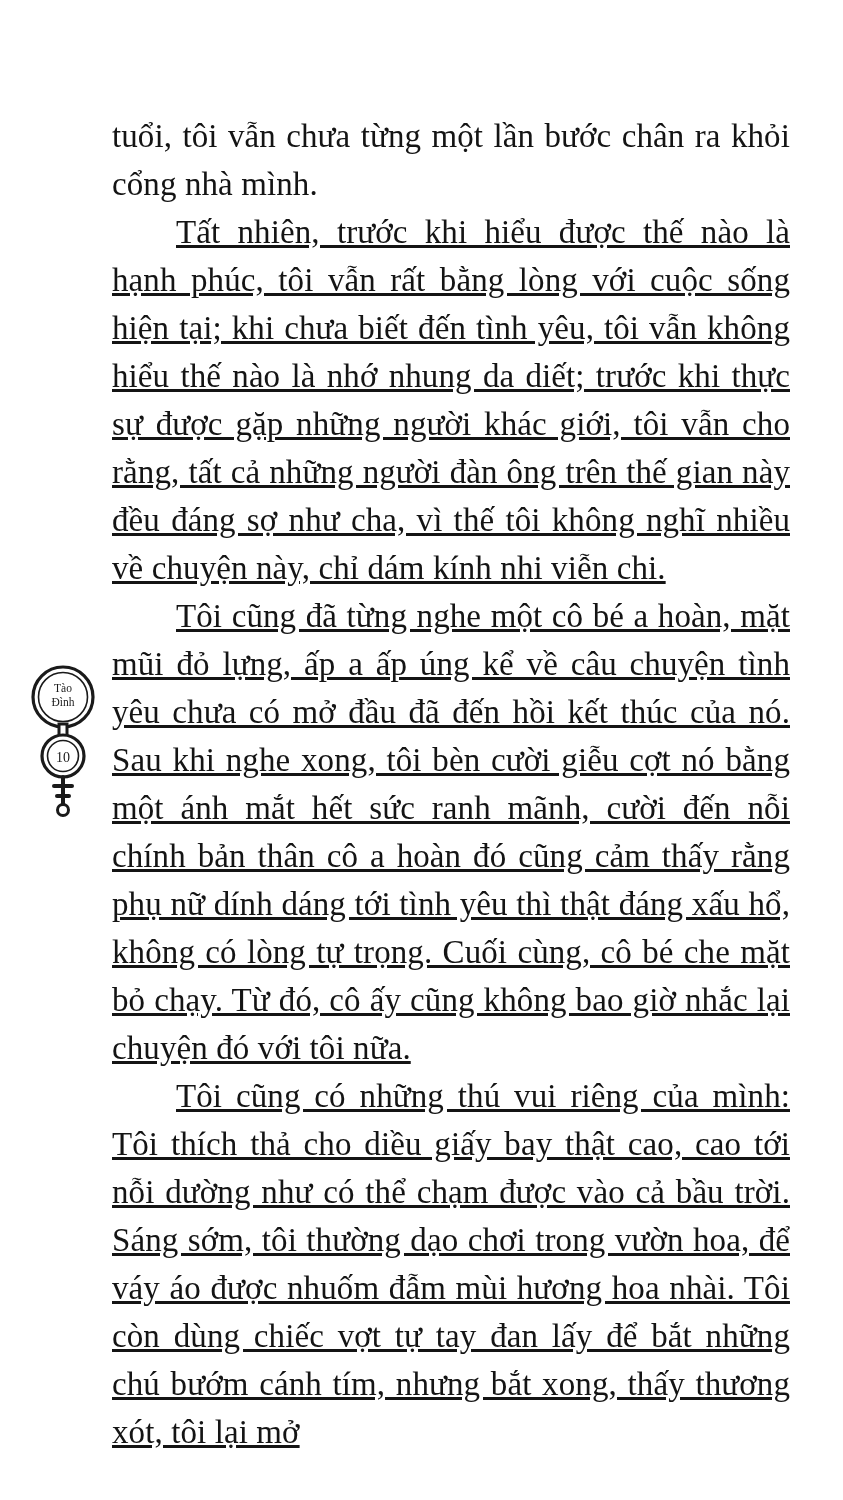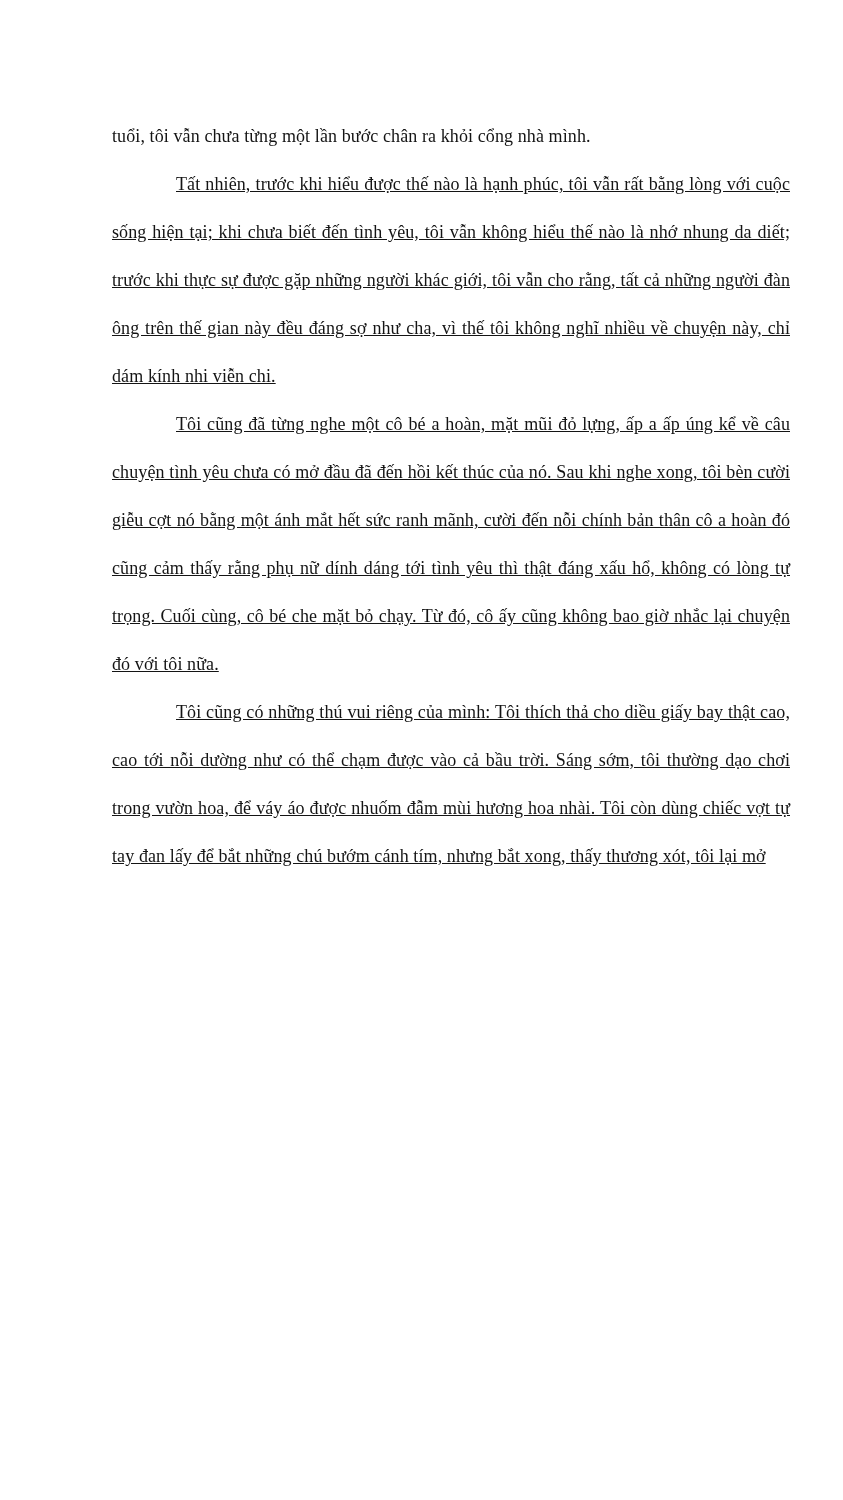--- a/index.html
+++ b/index.html
@@ -36,40 +36,60 @@
 
   .text-column {
     position: absolute;
     left: 112px;
     top: 112px;
     width: 678px;
   }
 
   .para {
     margin: 0 0 0px 0;
-    font-size: 18px;
+    font-size: 33px;
     line-height: 48px;
     text-align: justify;
     text-justify: inter-word;
     letter-spacing: 0.1px;
     color: #141414;
   }
   .para.indent {
     text-indent: 64px;
     text-decoration: underline;
   }
   .para + .para {
     margin-top: 0px;
   }
 </style>
 </head>
 <body>
 
 <div class="page">
 
+  <div class="margin-ornament">
+    <svg class="ornament-svg" width="78" height="170" viewBox="0 0 78 170" xmlns="http://www.w3.org/2000/svg">
+
+      <ellipse cx="39" cy="37" rx="30" ry="30" fill="#ffffff" stroke="#1a1a1a" stroke-width="3.2"></ellipse>
+      <ellipse cx="39" cy="37" rx="24.5" ry="24.5" fill="#ffffff" stroke="#1a1a1a" stroke-width="1.6"></ellipse>
+      <text x="39" y="32" text-anchor="middle" font-family="Liberation Serif, serif" font-size="11.5" fill="#1a1a1a">Tào</text>
+      <text x="39" y="46" text-anchor="middle" font-family="Liberation Serif, serif" font-size="11.5" fill="#1a1a1a">Đình</text>
+
+      <rect x="35" y="64" width="8" height="12" fill="#ffffff" stroke="#1a1a1a" stroke-width="3"></rect>
+
+      <circle cx="39" cy="96" r="21" fill="#ffffff" stroke="#1a1a1a" stroke-width="3.2"></circle>
+      <circle cx="39" cy="96" r="15.5" fill="#ffffff" stroke="#1a1a1a" stroke-width="1.6"></circle>
+      <text x="39" y="101.5" text-anchor="middle" font-family="Liberation Serif, serif" font-size="14" fill="#1a1a1a">10</text>
+
+      <path d="M39 117 L39 146" stroke="#1a1a1a" stroke-width="4" fill="none" stroke-linecap="round"></path>
+      <path d="M30 126 L48 126" stroke="#1a1a1a" stroke-width="4" fill="none" stroke-linecap="round"></path>
+      <path d="M33 136 L45 136" stroke="#1a1a1a" stroke-width="4" fill="none" stroke-linecap="round"></path>
+      <circle cx="39" cy="150" r="5.5" fill="#ffffff" stroke="#1a1a1a" stroke-width="3"></circle>
+    </svg>
+  </div>
 
   <div class="text-column">
     <p class="para">tuổi, tôi vẫn chưa từng một lần bước chân ra khỏi cổng nhà mình.</p>
     <p class="para indent">Tất nhiên, trước khi hiểu được thế nào là hạnh phúc, tôi vẫn rất bằng lòng với cuộc sống hiện tại; khi chưa biết đến tình yêu, tôi vẫn không hiểu thế nào là nhớ nhung da diết; trước khi thực sự được gặp những người khác giới, tôi vẫn cho rằng, tất cả những người đàn ông trên thế gian này đều đáng sợ như cha, vì thế tôi không nghĩ nhiều về chuyện này, chỉ dám kính nhi viễn chi.</p>
     <p class="para indent">Tôi cũng đã từng nghe một cô bé a hoàn, mặt mũi đỏ lựng, ấp a ấp úng kể về câu chuyện tình yêu chưa có mở đầu đã đến hồi kết thúc của nó. Sau khi nghe xong, tôi bèn cười giễu cợt nó bằng một ánh mắt hết sức ranh mãnh, cười đến nỗi chính bản thân cô a hoàn đó cũng cảm thấy rằng phụ nữ dính dáng tới tình yêu thì thật đáng xấu hổ, không có lòng tự trọng. Cuối cùng, cô bé che mặt bỏ chạy. Từ đó, cô ấy cũng không bao giờ nhắc lại chuyện đó với tôi nữa.</p>
     <p class="para indent">Tôi cũng có những thú vui riêng của mình: Tôi thích thả cho diều giấy bay thật cao, cao tới nỗi dường như có thể chạm được vào cả bầu trời. Sáng sớm, tôi thường dạo chơi trong vườn hoa, để váy áo được nhuốm đẫm mùi hương hoa nhài. Tôi còn dùng chiếc vợt tự tay đan lấy để bắt những chú bướm cánh tím, nhưng bắt xong, thấy thương xót, tôi lại mở</p>
   </div>
 
 </div>
 

